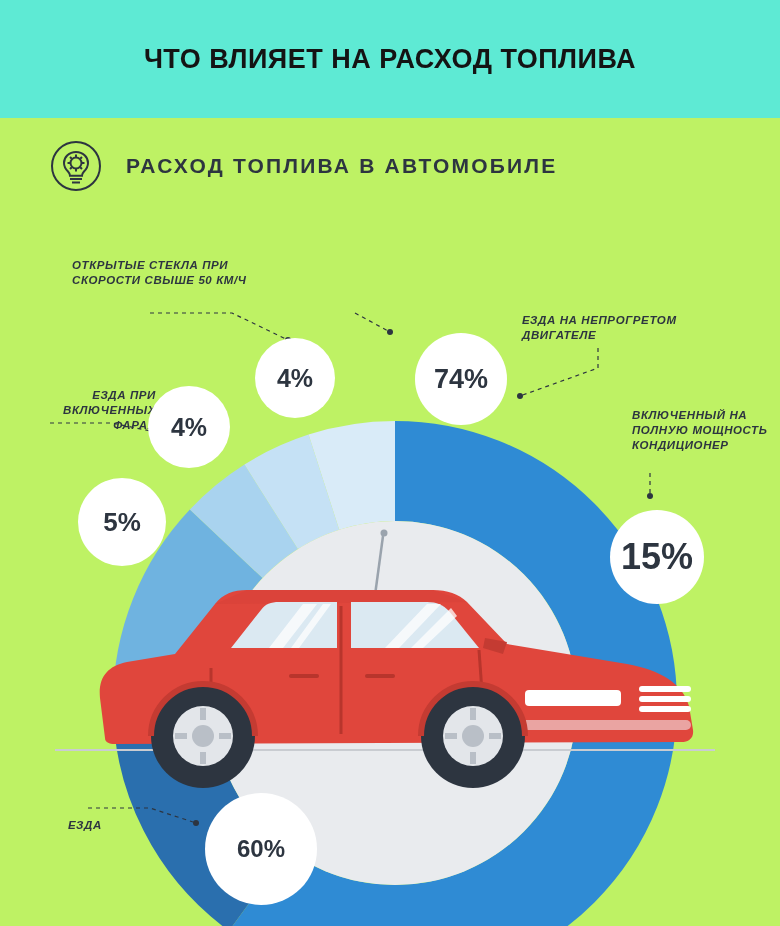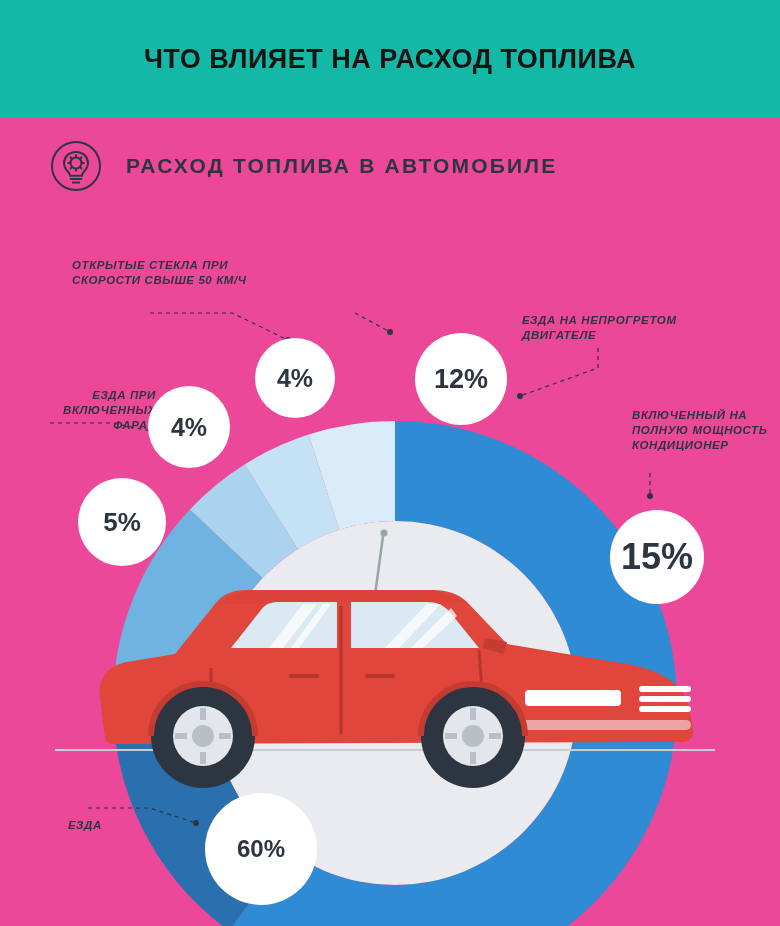--- a/index.html
+++ b/index.html
@@ -21,29 +21,29 @@
     width: 780px;
     height: 118px;
     display: flex;
     align-items: center;
     justify-content: center;
     font-size: 27px;
     font-weight: bold;
     letter-spacing: 0.5px;
     color: #141414;
     text-align: center;
-    background: #14b8a6;
+    background: #5eead4;
   }
   #infographic {
     position: absolute;
     top: 118px;
     left: 0;
     width: 780px;
     height: 808px;
-    background: #ec4899;
+    background: #bef264;
     overflow: hidden;
   }
   
   #info-header {
     position: absolute;
     top: 22px;
     left: 50px;
     display: flex;
     align-items: center;
   }
@@ -266,19 +266,19 @@
     </g>
   </svg>
 
   <div class="label lbl-windows">ОТКРЫТЫЕ СТЕКЛА ПРИ СКОРОСТИ СВЫШЕ 50 КМ/Ч</div>
   <div class="label lbl-engine">ЕЗДА НА НЕПРОГРЕТОМ ДВИГАТЕЛЕ</div>
   <div class="label lbl-ac">ВКЛЮЧЕННЫЙ НА ПОЛНУЮ МОЩНОСТЬ КОНДИЦИОНЕР</div>
   <div class="label lbl-lights">ЕЗДА ПРИ ВКЛЮЧЕННЫХ ФАРАХ</div>
   <div class="label lbl-driving">ЕЗДА</div>
 
   <div class="bubble b-4a">4%</div>
-  <div class="bubble b-12">12%</div>
+  <div class="bubble b-12">74%</div>
   <div class="bubble b-4b">4%</div>
   <div class="bubble b-5">5%</div>
   <div class="bubble b-15">15%</div>
   <div class="bubble b-60">60%</div>
 
 </div>
 
 </body></html>

